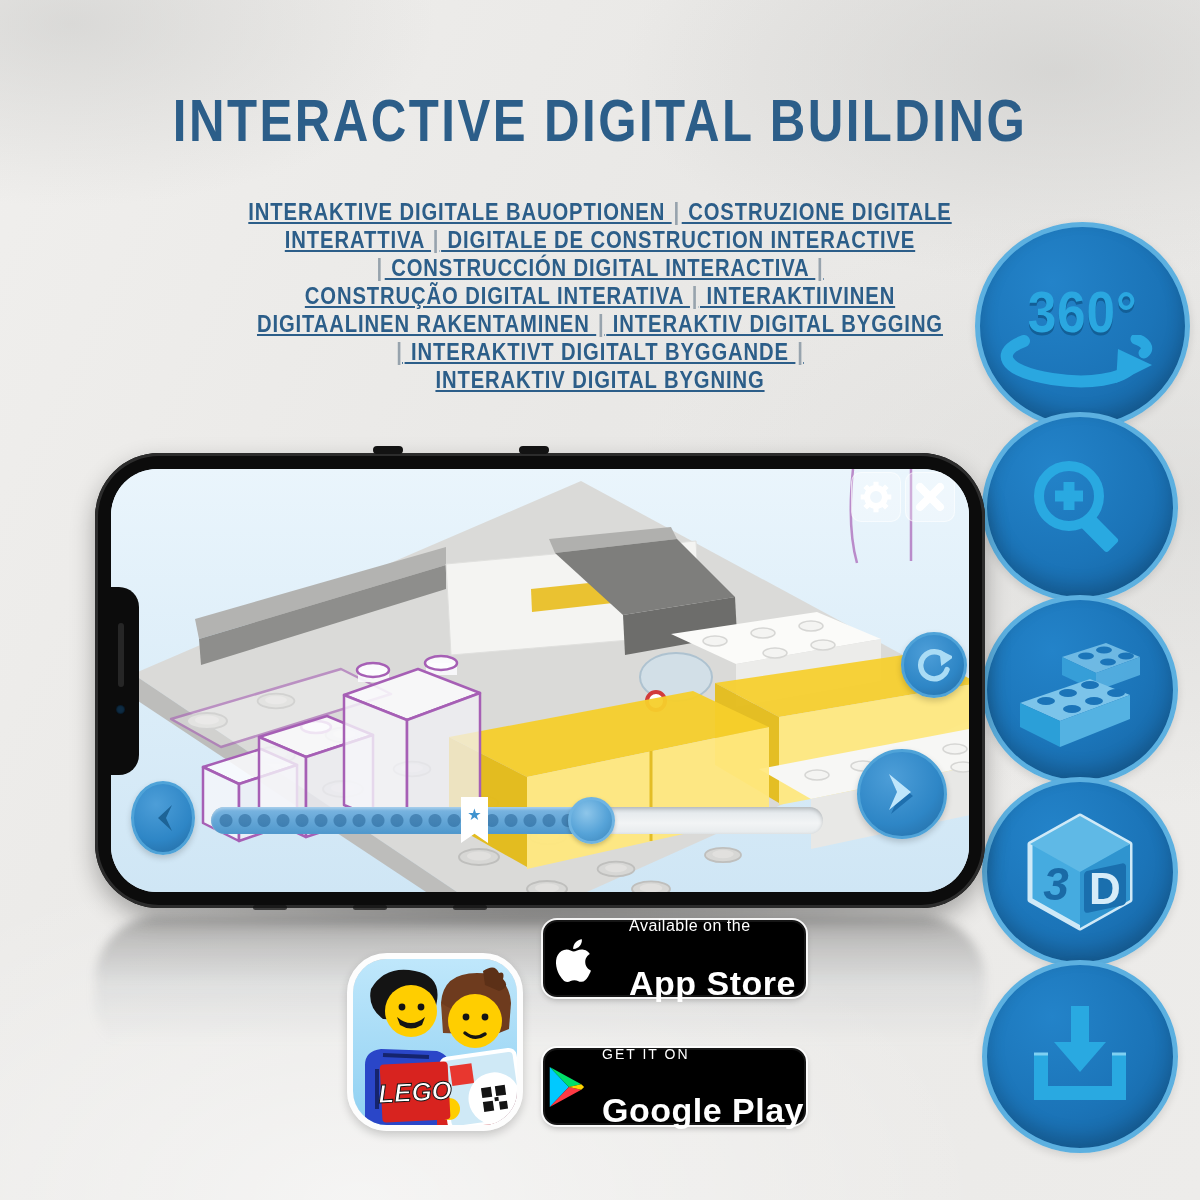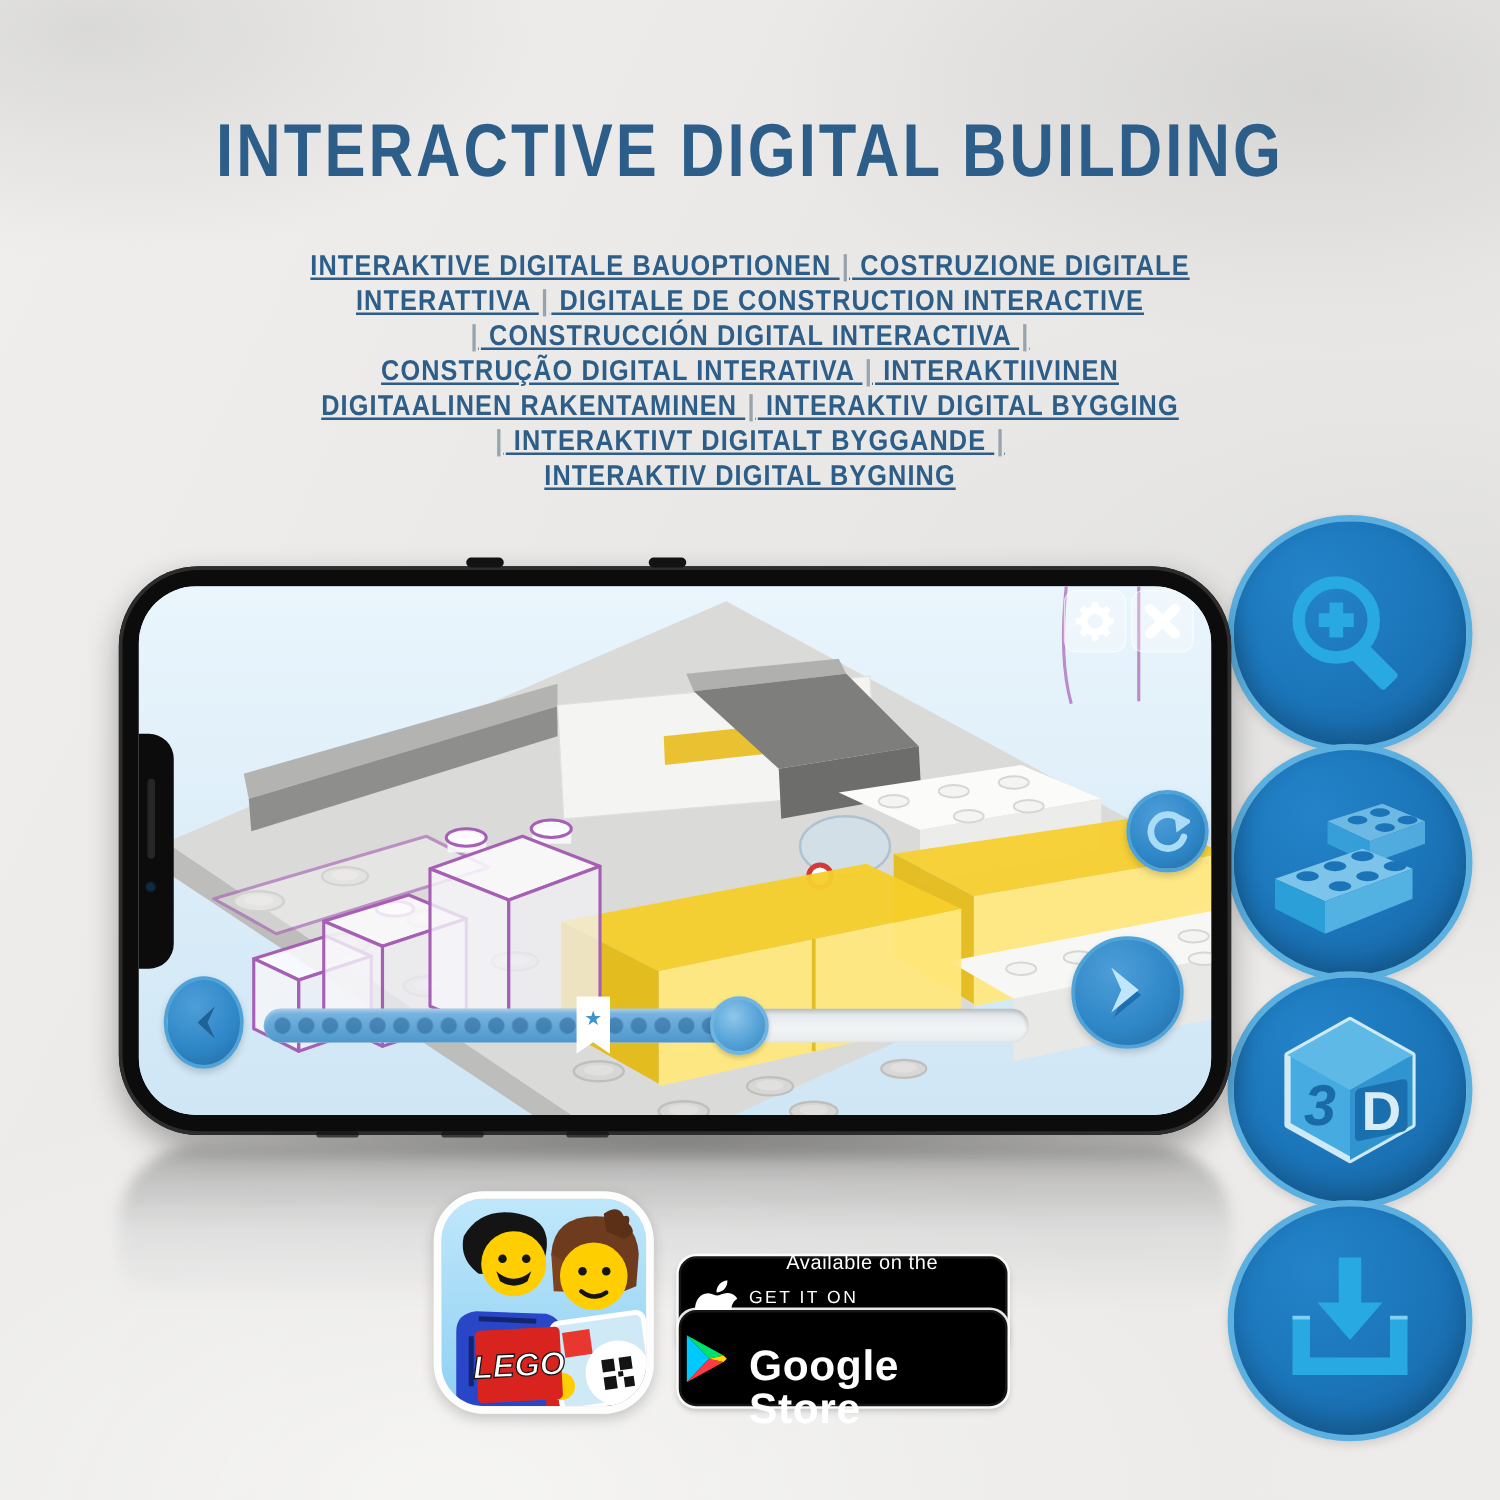--- a/index.html
+++ b/index.html
@@ -92,20 +92,28 @@
   <div class="subtitle">
     <div class="ml-line">INTERAKTIVE DIGITALE BAUOPTIONEN <span class="pipe">|</span> COSTRUZIONE DIGITALE</div>
     <div class="ml-line">INTERATTIVA <span class="pipe">|</span> DIGITALE DE CONSTRUCTION INTERACTIVE</div>
     <div class="ml-line"><span class="pipe">|</span> CONSTRUCCIÓN DIGITAL INTERACTIVA <span class="pipe">|</span></div>
     <div class="ml-line">CONSTRUÇÃO DIGITAL INTERATIVA <span class="pipe">|</span> INTERAKTIIVINEN</div>
     <div class="ml-line">DIGITAALINEN RAKENTAMINEN <span class="pipe">|</span> INTERAKTIV DIGITAL BYGGING</div>
     <div class="ml-line"><span class="pipe">|</span> INTERAKTIVT DIGITALT BYGGANDE <span class="pipe">|</span></div>
     <div class="ml-line">INTERAKTIV DIGITAL BYGNING</div>
   </div>
 
+  <div class="fbadge" style="left:975px;top:222px;width:205px;height:198px;">
+    <div class="badge-360-label">360°</div>
+    <svg class="badge-360-arrow" width="168" height="68" viewBox="0 0 168 68">
+      <path d="M30,6 C2,16 6,36 58,44 C96,50 128,44 138,32" fill="none" stroke="#2aa7e0" stroke-width="12" stroke-linecap="round"></path>
+      <polygon points="124,14 158,30 122,48" fill="#2aa7e0"></polygon>
+      <path d="M142,4 a30,12 0 0 1 8,14" fill="none" stroke="#2aa7e0" stroke-width="11" stroke-linecap="round"></path>
+    </svg>
+  </div>
 
   <div class="fbadge" style="left:982px;top:412px;width:186px;height:180px;">
     <svg width="110" height="110" viewBox="0 0 110 110">
       <circle cx="44" cy="44" r="30" fill="none" stroke="#29a9e1" stroke-width="10"></circle>
       <line x1="44" y1="30" x2="44" y2="58" stroke="#29a9e1" stroke-width="11"></line>
       <line x1="30" y1="44" x2="58" y2="44" stroke="#29a9e1" stroke-width="11"></line>
       <rect x="66" y="60" width="40" height="18" rx="3" fill="#29a9e1" transform="rotate(45 66 60)"></rect>
     </svg>
   </div>
 
@@ -359,36 +367,36 @@
 
       <circle cx="96" cy="150" r="11" fill="#ffce00"></circle>
 
       <g transform="rotate(-3 62 132)">
         <rect x="28" y="104" width="68" height="58" rx="4" fill="#d8231f" stroke="#fff" stroke-width="0"></rect>
         <text x="62" y="142" text-anchor="middle" font-size="26" font-weight="bold" font-style="italic" fill="#ffffff" stroke="#141414" stroke-width="1" font-family="Liberation Sans, sans-serif">LEGO</text>
       </g>
     </svg>
   </div>
 
-  <div class="store-badge" style="top:1005px;gap:36px;">
+  <div class="store-badge" style="top:920px;gap:36px;">
     <svg width="40" height="48" viewBox="0 0 36 46">
       <path fill="#ffffff" d="M24.4,10.6c1.4-1.7,2.4-4.1,2.1-6.6c-2.1,0.1-4.6,1.4-6.1,3.1c-1.3,1.5-2.5,3.9-2.2,6.2C20.5,13.5,22.9,12.3,24.4,10.6z M26.5,13.8c-3.4,0-6.2,2-7.8,2c-1.7,0-4.1-1.9-6.8-1.9c-3.5,0.1-6.7,2-8.5,5.2c-3.6,6.3-0.9,15.6,2.6,20.7c1.7,2.5,3.8,5.3,6.5,5.2c2.6-0.1,3.6-1.7,6.8-1.7c3.1,0,4,1.7,6.8,1.6c2.8-0.1,4.6-2.5,6.3-5c2-2.9,2.8-5.7,2.8-5.8c-0.1,0-5.4-2.1-5.5-8.2c0-5.1,4.2-7.6,4.4-7.7C32.1,14.4,28.3,13.8,26.5,13.8z"></path>
     </svg>
     <div class="txt">
       <span class="tagline">Available on the</span>
       <span class="store-name">App Store</span>
     </div>
   </div>
 
   <div class="store-badge" style="top:1048px;">
     <svg width="42" height="48" viewBox="0 0 44 48">
       <polygon points="5,3 5,45 25,24" fill="#00c9ff"></polygon>
       <polygon points="5,3 38,21 25,24" fill="#00e06a"></polygon>
       <polygon points="5,45 38,27 25,24" fill="#ff3a44"></polygon>
       <polygon points="25,24 38,21 41,24 38,27" fill="#ffd400"></polygon>
     </svg>
     <div class="txt">
       <span class="tagline caps">GET IT ON</span>
-      <span class="store-name">Google Store</span>
+      <span class="store-name">Google Play</span>
     </div>
   </div>
 
 </div>
 
 </body></html>

